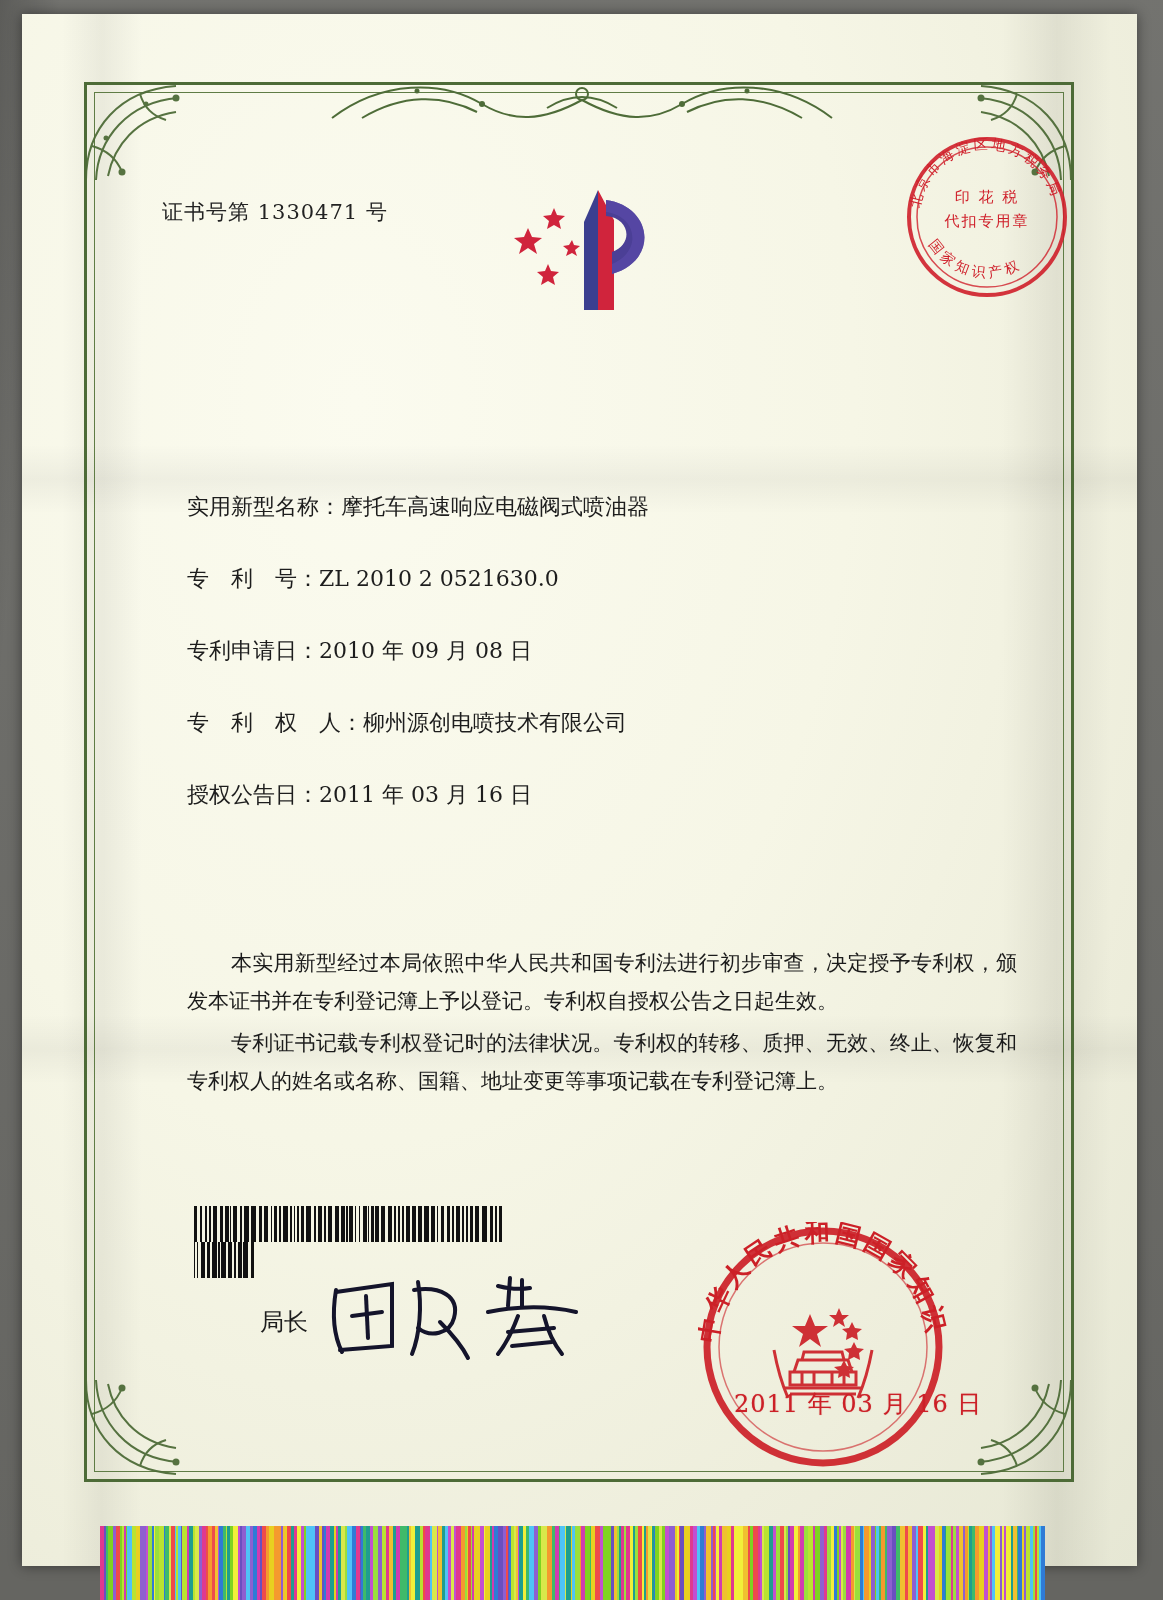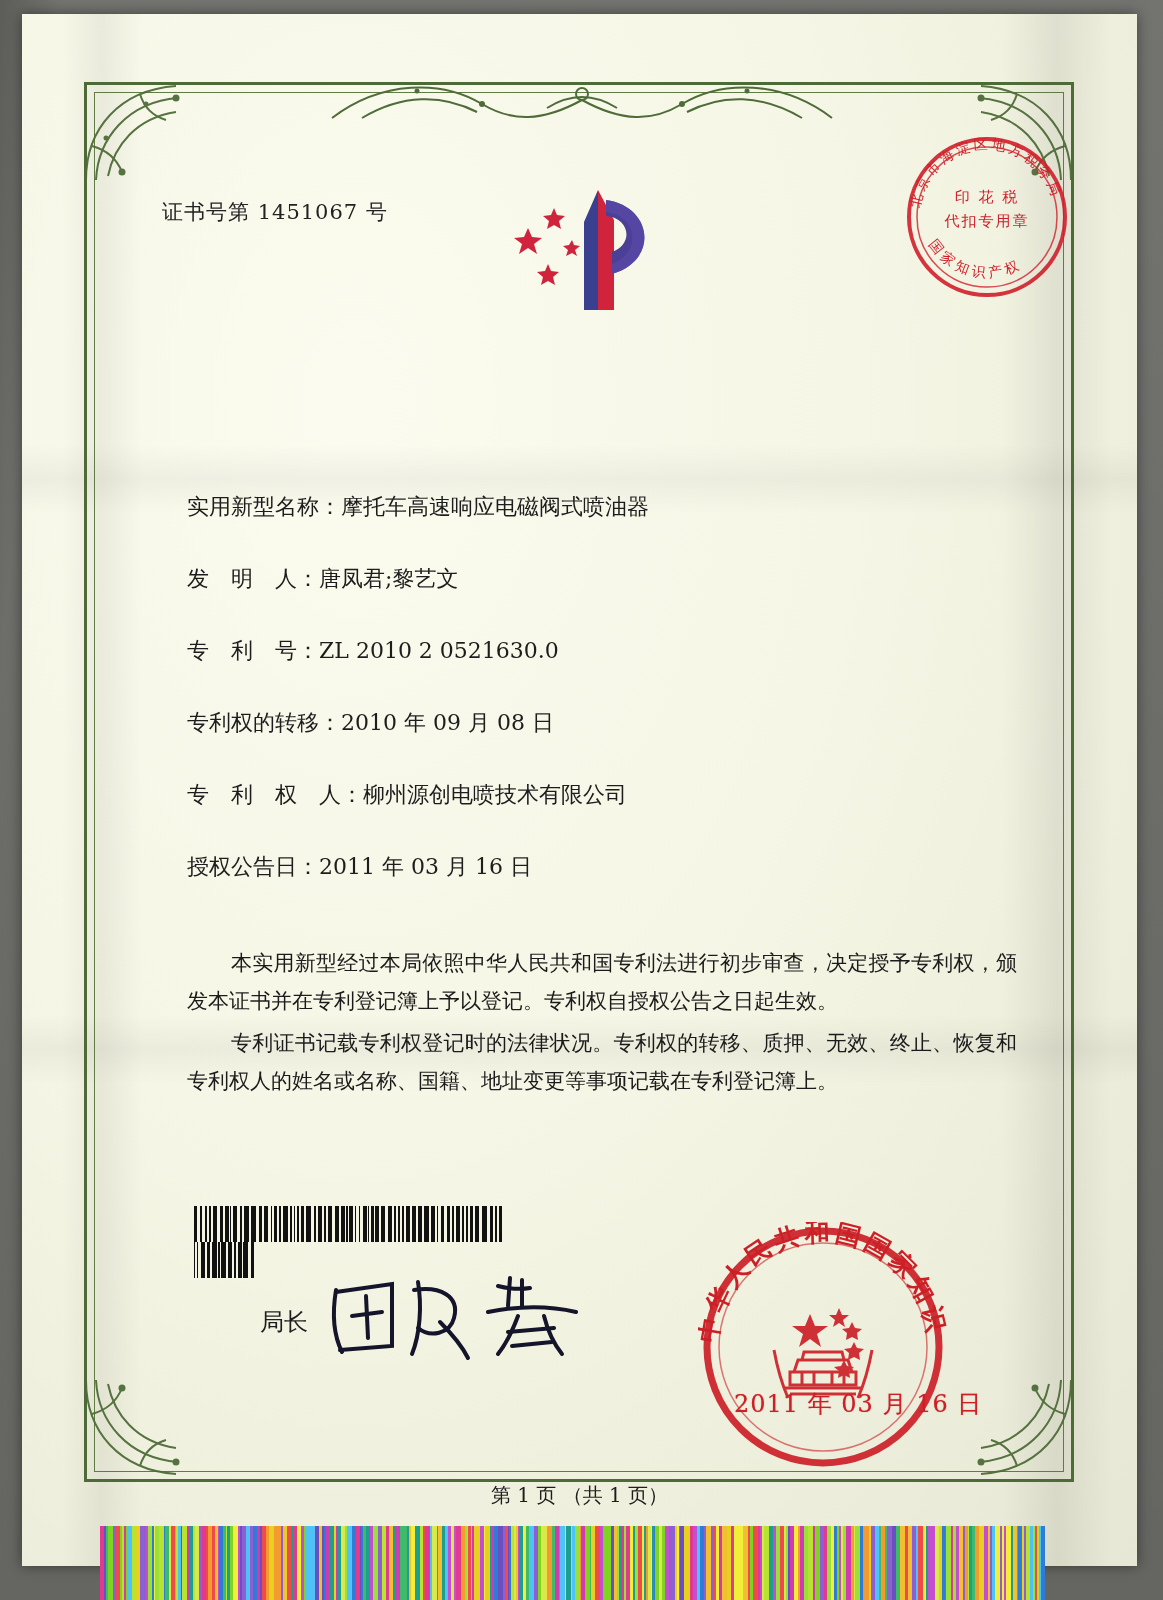--- a/index.html
+++ b/index.html
@@ -332,21 +332,21 @@
         <path d="M28 100 C 34 70, 56 42, 96 36"></path>
         <path d="M12 70 q22 6 30 26"></path>
         <path d="M60 18 q6 20 26 26"></path>
       </g>
       <g fill="currentColor">
         <circle cx="42" cy="96" r="3.5"></circle>
         <circle cx="96" cy="22" r="3.5"></circle>
       </g>
     </svg>
 
-    <div class="cert-no">证书号第 1451067 号</div>
+    <div class="cert-no">证书号第 1330471 号</div>
 
     <svg class="logo" viewBox="0 0 190 140">
       <path d="M96 8 L112 38 L112 128 L96 128 Z" fill="#d0243c"></path>
       <path d="M96 8 L82 40 L82 128 L96 128 Z" fill="#3b3f8f"></path>
       <path d="M104 18 C 150 24, 158 78, 110 92 L110 70 C 132 62, 128 36, 104 34 Z" fill="#4b3f96"></path>
       <path d="M104 18 C 150 24, 158 78, 110 92 L110 82 C 140 70, 136 34, 104 30 Z" fill="#5a4aa8" opacity="0.7"></path>
       <g fill="#d0243c">
         <polygon points="26,46 30,55 40,56 32,62 35,72 26,66 17,72 20,62 12,56 22,55"></polygon>
         <polygon points="52,26 55,33 63,34 57,39 59,47 52,43 45,47 47,39 41,34 49,33"></polygon>
         <polygon points="46,82 49,89 57,90 51,95 53,103 46,99 39,103 41,95 35,90 43,89"></polygon>
@@ -371,29 +371,25 @@
       <div class="txt-c l2">代扣专用章</div>
     </div>
 
 
     <div class="fields">
       <div class="field">
         <span class="label">实用新型名称：</span>
         <span class="value">摩托车高速响应电磁阀式喷油器</span>
       </div>
       <div class="field">
-        <span class="label">发　明　人：</span>
-        <span class="value">唐凤君;黎艺文</span>
-      </div>
-      <div class="field">
         <span class="label">专　利　号：</span>
         <span class="value">ZL 2010 2 0521630.0</span>
       </div>
       <div class="field">
-        <span class="label">专利权的转移：</span>
+        <span class="label">专利申请日：</span>
         <span class="value">2010 年 09 月 08 日</span>
       </div>
       <div class="field">
         <span class="label">专　利　权　人：</span>
         <span class="value">柳州源创电喷技术有限公司</span>
       </div>
       <div class="field">
         <span class="label">授权公告日：</span>
         <span class="value">2011 年 03 月 16 日</span>
       </div>
@@ -450,18 +446,17 @@
           <path d="M86 166 L164 166"></path>
           <path d="M92 172 L158 172"></path>
           <path d="M104 150 L104 163 M116 150 L116 163 M134 150 L134 163 M146 150 L146 163"></path>
           <path d="M76 128 C 80 150, 84 162, 90 176"></path>
           <path d="M174 128 C 170 150, 166 162, 160 176"></path>
         </g>
       </g>
     </svg>
     <div class="seal-date">2011 年 03 月 16 日</div>
 
-    <div class="footer">第 1 页 （共 1 页）</div>
 
     <div class="colorbar" id="colorbar"><i style="width:4px;background:#e0398f"></i><i style="width:2px;background:#6a4fc0"></i><i style="width:2px;background:#3fba6a"></i><i style="width:3px;background:#7fd321"></i><i style="width:2px;background:#7fd321"></i><i style="width:3px;background:#8e5fd0"></i><i style="width:4px;background:#ef4b4b"></i><i style="width:2px;background:#7fd321"></i><i style="width:2px;background:#b9e331"></i><i style="width:2px;background:#d23bb0"></i><i style="width:1px;background:#7fd321"></i><i style="width:5px;background:#4fc3f7"></i><i style="width:4px;background:#b9e331"></i><i style="width:4px;background:#e8d020"></i><i style="width:2px;background:#8e5fd0"></i><i style="width:4px;background:#8e5fd0"></i><i style="width:2px;background:#c34fd0"></i><i style="width:4px;background:#9adf3c"></i><i style="width:2px;background:#2f7bd6"></i><i style="width:1px;background:#f2ef3a"></i><i style="width:4px;background:#9adf3c"></i><i style="width:5px;background:#b9e331"></i><i style="width:1px;background:#2f7bd6"></i><i style="width:4px;background:#3fba6a"></i><i style="width:2px;background:#d9e84a"></i><i style="width:1px;background:#ef4b4b"></i><i style="width:3px;background:#ef4b4b"></i><i style="width:1px;background:#4fc3f7"></i><i style="width:2px;background:#b9e331"></i><i style="width:3px;background:#4fc3f7"></i><i style="width:1px;background:#6a4fc0"></i><i style="width:5px;background:#b9e331"></i><i style="width:2px;background:#d23bb0"></i><i style="width:4px;background:#1f9e8f"></i><i style="width:2px;background:#b9e331"></i><i style="width:4px;background:#d9e84a"></i><i style="width:3px;background:#8e5fd0"></i><i style="width:4px;background:#e0398f"></i><i style="width:2px;background:#ef4b4b"></i><i style="width:4px;background:#f59a2e"></i><i style="width:3px;background:#ef4b4b"></i><i style="width:3px;background:#f0c030"></i><i style="width:1px;background:#c34fd0"></i><i style="width:4px;background:#2f7bd6"></i><i style="width:3px;background:#3fba6a"></i><i style="width:1px;background:#b9e331"></i><i style="width:3px;background:#1f9e8f"></i><i style="width:3px;background:#7fd321"></i><i style="width:5px;background:#f2ef3a"></i><i style="width:2px;background:#c34fd0"></i><i style="width:2px;background:#6a4fc0"></i><i style="width:4px;background:#8e5fd0"></i><i style="width:4px;background:#4fc3f7"></i><i style="width:3px;background:#8e5fd0"></i><i style="width:4px;background:#2f7bd6"></i><i style="width:3px;background:#d23bb0"></i><i style="width:2px;background:#6a4fc0"></i><i style="width:4px;background:#ef4b4b"></i><i style="width:3px;background:#f59a2e"></i><i style="width:5px;background:#e8d020"></i><i style="width:2px;background:#f59a2e"></i><i style="width:5px;background:#f59a2e"></i><i style="width:2px;background:#8e5fd0"></i><i style="width:2px;background:#f0c030"></i><i style="width:2px;background:#e8d020"></i><i style="width:4px;background:#ef4b4b"></i><i style="width:3px;background:#1f9e8f"></i><i style="width:3px;background:#e0398f"></i><i style="width:4px;background:#f2ef3a"></i><i style="width:3px;background:#c34fd0"></i><i style="width:2px;background:#7fd321"></i><i style="width:5px;background:#4fc3f7"></i><i style="width:4px;background:#4fc3f7"></i><i style="width:4px;background:#6a4fc0"></i><i style="width:3px;background:#f0c030"></i><i style="width:2px;background:#6a4fc0"></i><i style="width:2px;background:#2f7bd6"></i><i style="width:4px;background:#d23bb0"></i><i style="width:4px;background:#1f9e8f"></i><i style="width:2px;background:#e8d020"></i><i style="width:2px;background:#d23bb0"></i><i style="width:3px;background:#1f9e8f"></i><i style="width:4px;background:#d9e84a"></i><i style="width:2px;background:#9adf3c"></i><i style="width:5px;background:#4fc3f7"></i><i style="width:4px;background:#2f7bd6"></i><i style="width:4px;background:#e0398f"></i><i style="width:1px;background:#6a4fc0"></i><i style="width:2px;background:#2f7bd6"></i><i style="width:3px;background:#3fba6a"></i><i style="width:4px;background:#1f9e8f"></i><i style="width:3px;background:#c34fd0"></i><i style="width:5px;background:#9adf3c"></i><i style="width:4px;background:#8e5fd0"></i><i style="width:2px;background:#b9e331"></i><i style="width:2px;background:#b9e331"></i><i style="width:3px;background:#e0398f"></i><i style="width:4px;background:#f0c030"></i><i style="width:3px;background:#1f9e8f"></i><i style="width:4px;background:#d23bb0"></i><i style="width:3px;background:#3fba6a"></i><i style="width:4px;background:#3fba6a"></i><i style="width:2px;background:#1f9e8f"></i><i style="width:2px;background:#f0c030"></i><i style="width:4px;background:#f2ef3a"></i><i style="width:5px;background:#1f9e8f"></i><i style="width:3px;background:#b9e331"></i><i style="width:2px;background:#ef4b4b"></i><i style="width:5px;background:#e0398f"></i><i style="width:2px;background:#4fc3f7"></i><i style="width:5px;background:#d9e84a"></i><i style="width:1px;background:#c34fd0"></i><i style="width:4px;background:#f0c030"></i><i style="width:3px;background:#1f9e8f"></i><i style="width:3px;background:#4fc3f7"></i><i style="width:3px;background:#c34fd0"></i><i style="width:3px;background:#d9e84a"></i><i style="width:2px;background:#c34fd0"></i><i style="width:5px;background:#e0398f"></i><i style="width:4px;background:#f59a2e"></i><i style="width:2px;background:#9adf3c"></i><i style="width:1px;background:#e8d020"></i><i style="width:3px;background:#ef4b4b"></i><i style="width:1px;background:#9adf3c"></i><i style="width:2px;background:#d23bb0"></i><i style="width:3px;background:#e8d020"></i><i style="width:3px;background:#e8d020"></i><i style="width:2px;background:#c34fd0"></i><i style="width:2px;background:#c34fd0"></i><i style="width:1px;background:#f2ef3a"></i><i style="width:5px;background:#e8d020"></i><i style="width:2px;background:#1f9e8f"></i><i style="width:2px;background:#d23bb0"></i><i style="width:4px;background:#2f7bd6"></i><i style="width:5px;background:#6a4fc0"></i><i style="width:3px;background:#8e5fd0"></i><i style="width:2px;background:#ef4b4b"></i><i style="width:1px;background:#6a4fc0"></i><i style="width:2px;background:#2f7bd6"></i><i style="width:3px;background:#b9e331"></i><i style="width:2px;background:#d9e84a"></i><i style="width:2px;background:#f0c030"></i><i style="width:1px;background:#c34fd0"></i><i style="width:4px;background:#1f9e8f"></i><i style="width:3px;background:#f2ef3a"></i><i style="width:3px;background:#3fba6a"></i><i style="width:5px;background:#4fc3f7"></i><i style="width:4px;background:#8e5fd0"></i><i style="width:3px;background:#7fd321"></i><i style="width:3px;background:#d9e84a"></i><i style="width:3px;background:#d9e84a"></i><i style="width:5px;background:#f59a2e"></i><i style="width:3px;background:#3fba6a"></i><i style="width:4px;background:#d23bb0"></i><i style="width:1px;background:#3fba6a"></i><i style="width:5px;background:#4fc3f7"></i><i style="width:1px;background:#d9e84a"></i><i style="width:5px;background:#1f9e8f"></i><i style="width:1px;background:#e8d020"></i><i style="width:3px;background:#4fc3f7"></i><i style="width:5px;background:#9adf3c"></i><i style="width:1px;background:#f59a2e"></i><i style="width:4px;background:#d23bb0"></i><i style="width:1px;background:#7fd321"></i><i style="width:4px;background:#7fd321"></i><i style="width:1px;background:#3fba6a"></i><i style="width:4px;background:#e8d020"></i><i style="width:5px;background:#ef4b4b"></i><i style="width:3px;background:#c34fd0"></i><i style="width:4px;background:#7fd321"></i><i style="width:4px;background:#7fd321"></i><i style="width:3px;background:#6a4fc0"></i><i style="width:3px;background:#f0c030"></i><i style="width:2px;background:#9adf3c"></i><i style="width:2px;background:#1f9e8f"></i><i style="width:3px;background:#e0398f"></i><i style="width:2px;background:#9adf3c"></i><i style="width:4px;background:#e0398f"></i><i style="width:3px;background:#f2ef3a"></i><i style="width:2px;background:#1f9e8f"></i><i style="width:3px;background:#9adf3c"></i><i style="width:4px;background:#ef4b4b"></i><i style="width:2px;background:#f2ef3a"></i><i style="width:2px;background:#1f9e8f"></i><i style="width:2px;background:#f59a2e"></i><i style="width:3px;background:#d9e84a"></i><i style="width:1px;background:#f2ef3a"></i><i style="width:2px;background:#1f9e8f"></i><i style="width:1px;background:#2f7bd6"></i><i style="width:4px;background:#7fd321"></i><i style="width:2px;background:#d9e84a"></i><i style="width:1px;background:#d9e84a"></i><i style="width:3px;background:#7fd321"></i><i style="width:4px;background:#c34fd0"></i><i style="width:1px;background:#8e5fd0"></i><i style="width:5px;background:#8e5fd0"></i><i style="width:2px;background:#e8d020"></i><i style="width:2px;background:#f2ef3a"></i><i style="width:1px;background:#ef4b4b"></i><i style="width:4px;background:#6a4fc0"></i><i style="width:2px;background:#e8d020"></i><i style="width:4px;background:#e8d020"></i><i style="width:3px;background:#e0398f"></i><i style="width:4px;background:#c34fd0"></i><i style="width:3px;background:#4fc3f7"></i><i style="width:4px;background:#2f7bd6"></i><i style="width:2px;background:#8e5fd0"></i><i style="width:5px;background:#f0c030"></i><i style="width:2px;background:#8e5fd0"></i><i style="width:2px;background:#ef4b4b"></i><i style="width:1px;background:#c34fd0"></i><i style="width:3px;background:#f2ef3a"></i><i style="width:3px;background:#d23bb0"></i><i style="width:5px;background:#f0c030"></i><i style="width:4px;background:#e8d020"></i><i style="width:3px;background:#e0398f"></i><i style="width:4px;background:#f2ef3a"></i><i style="width:5px;background:#f2ef3a"></i><i style="width:5px;background:#f0c030"></i><i style="width:2px;background:#ef4b4b"></i><i style="width:3px;background:#7fd321"></i><i style="width:2px;background:#ef4b4b"></i><i style="width:3px;background:#ef4b4b"></i><i style="width:2px;background:#e0398f"></i><i style="width:2px;background:#c34fd0"></i><i style="width:2px;background:#d9e84a"></i><i style="width:5px;background:#b9e331"></i><i style="width:3px;background:#1f9e8f"></i><i style="width:1px;background:#1f9e8f"></i><i style="width:3px;background:#c34fd0"></i><i style="width:4px;background:#9adf3c"></i><i style="width:4px;background:#ef4b4b"></i><i style="width:2px;background:#d9e84a"></i><i style="width:2px;background:#9adf3c"></i><i style="width:2px;background:#6a4fc0"></i><i style="width:4px;background:#d23bb0"></i><i style="width:4px;background:#f2ef3a"></i><i style="width:2px;background:#f59a2e"></i><i style="width:4px;background:#d23bb0"></i><i style="width:4px;background:#9adf3c"></i><i style="width:5px;background:#b9e331"></i><i style="width:2px;background:#d23bb0"></i><i style="width:2px;background:#7fd321"></i><i style="width:3px;background:#7fd321"></i><i style="width:4px;background:#8e5fd0"></i><i style="width:3px;background:#e0398f"></i><i style="width:4px;background:#9adf3c"></i><i style="width:3px;background:#f2ef3a"></i><i style="width:3px;background:#2f7bd6"></i><i style="width:2px;background:#7fd321"></i><i style="width:2px;background:#c34fd0"></i><i style="width:2px;background:#d9e84a"></i><i style="width:3px;background:#9adf3c"></i><i style="width:5px;background:#d23bb0"></i><i style="width:3px;background:#f59a2e"></i><i style="width:1px;background:#d9e84a"></i><i style="width:4px;background:#9adf3c"></i><i style="width:1px;background:#9adf3c"></i><i style="width:3px;background:#2f7bd6"></i><i style="width:1px;background:#4fc3f7"></i><i style="width:5px;background:#f59a2e"></i><i style="width:2px;background:#e8d020"></i><i style="width:4px;background:#8e5fd0"></i><i style="width:1px;background:#7fd321"></i><i style="width:3px;background:#4fc3f7"></i><i style="width:2px;background:#3fba6a"></i><i style="width:4px;background:#f59a2e"></i><i style="width:2px;background:#3fba6a"></i><i style="width:3px;background:#8e5fd0"></i><i style="width:2px;background:#8e5fd0"></i><i style="width:4px;background:#6a4fc0"></i><i style="width:4px;background:#3fba6a"></i><i style="width:5px;background:#f0c030"></i><i style="width:3px;background:#ef4b4b"></i><i style="width:4px;background:#f0c030"></i><i style="width:4px;background:#8e5fd0"></i><i style="width:2px;background:#4fc3f7"></i><i style="width:5px;background:#ef4b4b"></i><i style="width:3px;background:#f2ef3a"></i><i style="width:2px;background:#1f9e8f"></i><i style="width:4px;background:#c34fd0"></i><i style="width:3px;background:#c34fd0"></i><i style="width:4px;background:#d9e84a"></i><i style="width:3px;background:#e8d020"></i><i style="width:3px;background:#2f7bd6"></i><i style="width:1px;background:#1f9e8f"></i><i style="width:5px;background:#9adf3c"></i><i style="width:2px;background:#e0398f"></i><i style="width:3px;background:#9adf3c"></i><i style="width:3px;background:#c34fd0"></i><i style="width:4px;background:#f0c030"></i><i style="width:2px;background:#8e5fd0"></i><i style="width:3px;background:#f59a2e"></i><i style="width:1px;background:#b9e331"></i><i style="width:3px;background:#1f9e8f"></i><i style="width:3px;background:#3fba6a"></i><i style="width:4px;background:#f59a2e"></i><i style="width:5px;background:#e8d020"></i><i style="width:4px;background:#c34fd0"></i><i style="width:2px;background:#f0c030"></i><i style="width:2px;background:#8e5fd0"></i><i style="width:3px;background:#4fc3f7"></i><i style="width:5px;background:#f2ef3a"></i><i style="width:2px;background:#8e5fd0"></i><i style="width:2px;background:#f2ef3a"></i><i style="width:2px;background:#c34fd0"></i><i style="width:5px;background:#f2ef3a"></i><i style="width:2px;background:#1f9e8f"></i><i style="width:4px;background:#f0c030"></i><i style="width:1px;background:#3fba6a"></i><i style="width:4px;background:#2f7bd6"></i><i style="width:2px;background:#e8d020"></i><i style="width:2px;background:#8e5fd0"></i><i style="width:4px;background:#b9e331"></i><i style="width:3px;background:#4fc3f7"></i><i style="width:2px;background:#9adf3c"></i><i style="width:2px;background:#ef4b4b"></i><i style="width:2px;background:#b9e331"></i><i style="width:2px;background:#4fc3f7"></i><i style="width:4px;background:#2f7bd6"></i></div>
 
   </div>
 </div>
 
 </body></html>

